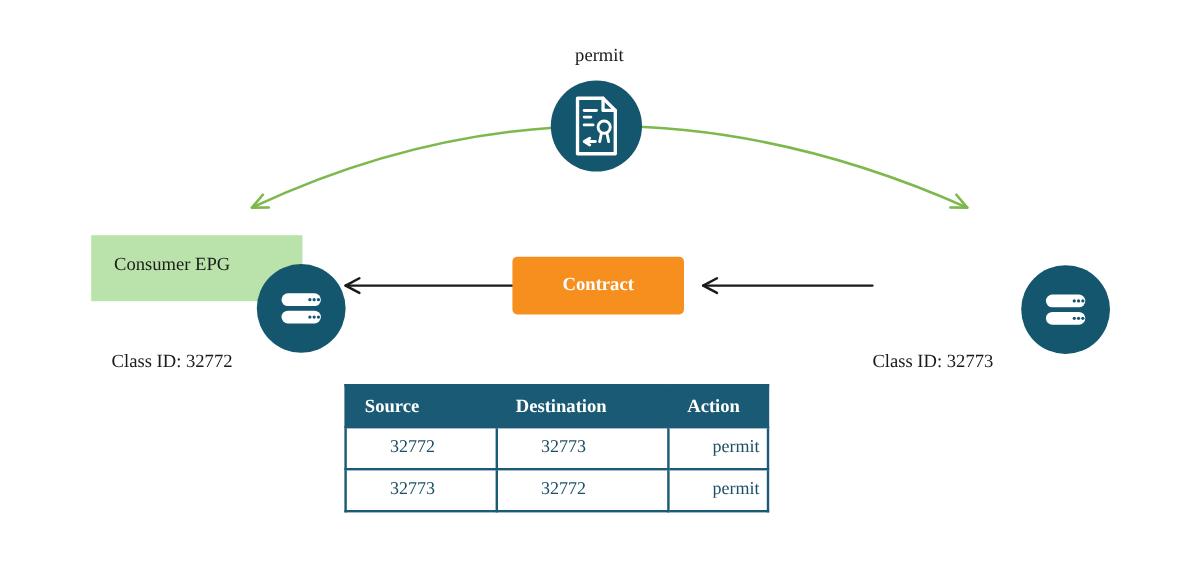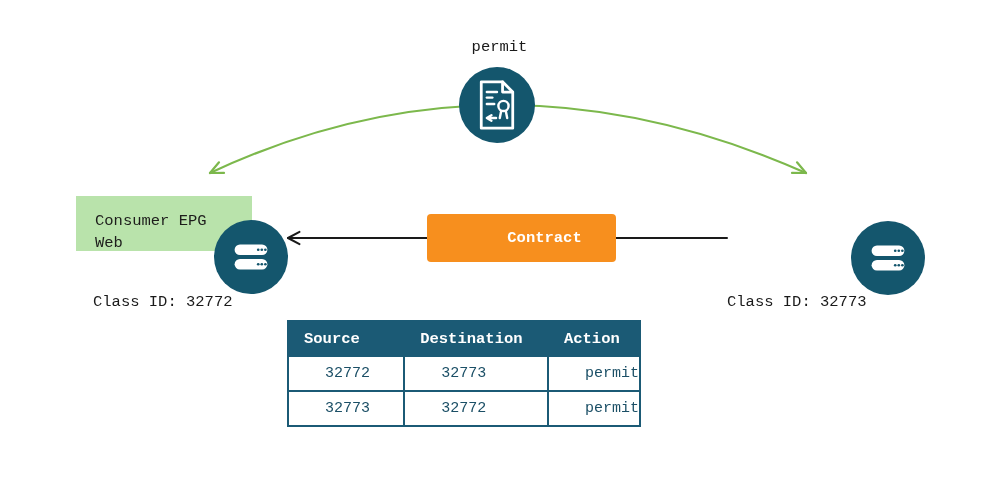--- a/index.html
+++ b/index.html
@@ -1,18 +1,18 @@
 <!DOCTYPE html>
 <html><head>
 <meta charset="utf-8">
 <style>
   html,body{margin:0;padding:0;background:#fff;}
   .canvas{
     position:relative;width:999px;height:484px;background:#ffffff;overflow:hidden;
-    font-family:Liberation Mono, monospace;color:#1d1d1b;
+    font-family:Liberation Serif, serif;color:#1d1d1b;
   }
   .abs{position:absolute;}
   .permit-label{
     left:0;right:0;top:38px;text-align:center;
     font-size:15.5px;color:#1a1a1a;
   }
   .arrow-layer{left:0;top:0;width:999px;height:484px;}
   .teal-circle{
     background:#14566d;border-radius:50%;
     display:flex;align-items:center;justify-content:center;
@@ -26,21 +26,21 @@
     font-size:15.5px;line-height:22px;color:#1d1d1b;
   }
   .consumer-box{left:76px;top:196px;background:#b9e3ab;}
   .provider-box{left:727px;top:196px;width:178px;background:#c8ecf9;}
   .class-id{font-size:15.5px;color:#1a1a1a;}
   .class-consumer{left:93px;top:293px;}
   .class-provider{left:727px;top:293px;}
   .contract-box{
     left:427px;top:214px;width:143px;height:48px;background:#f78f1e;border-radius:4px;
     display:flex;align-items:center;justify-content:center;
-    color:#ffffff;font-size:15.5px;font-weight:bold;padding-left:46px;
+    color:#ffffff;font-size:15.5px;font-weight:bold;
   }
   .filter-table{
     left:287px;top:320px;width:354px;
     border-collapse:collapse;font-size:15px;
   }
   .filter-table th,.filter-table td{
     border:2px solid #1b5a75;height:35px;box-sizing:border-box;
     text-align:left;padding:0 0 0 15px;
   }
   .filter-table th{
@@ -86,21 +86,20 @@
       <path d="M11 26 H19" stroke-width="2.6"></path>
       <circle cx="29" cy="28" r="5.5" stroke-width="2.6"></circle>
       <path d="M26.5 33.5 L25 41 M31.5 33.5 L33 41" stroke-width="2.6"></path>
       <path d="M21 41 H13" stroke-width="2.6"></path>
       <path d="M16 38 L11 41 L16 44" stroke-width="2.6"></path>
     </svg>
   </div>
 
   <div class="abs epg-box consumer-box">
     <div>Consumer EPG</div>
-    <div>Web</div>
   </div>
   <div class="abs teal-circle srv-circle srv-consumer">
     <svg width="54" height="54" viewBox="0 0 56 56">
       <rect x="11" y="15" width="34" height="11" rx="5.5" fill="#ffffff"></rect>
       <rect x="11" y="30" width="34" height="11" rx="5.5" fill="#ffffff"></rect>
       <g fill="#14566d">
         <circle cx="35.5" cy="20.5" r="1.4"></circle>
           <circle cx="39.2" cy="20.5" r="1.4"></circle>
           <circle cx="42.9" cy="20.5" r="1.4"></circle>
         <circle cx="35.5" cy="35.5" r="1.4"></circle>

